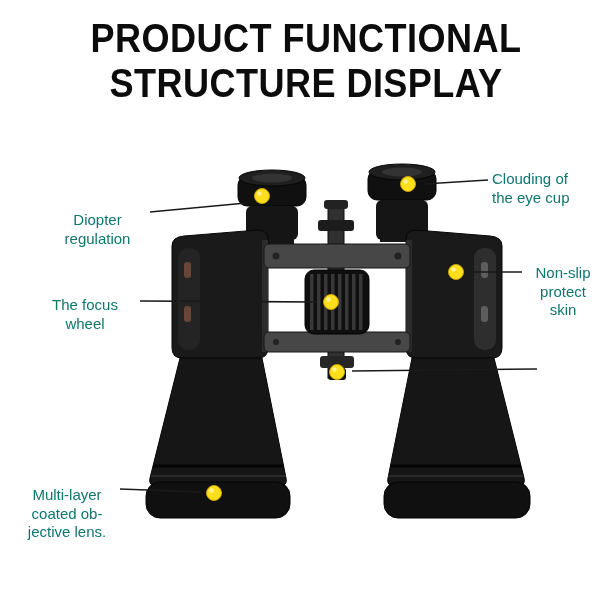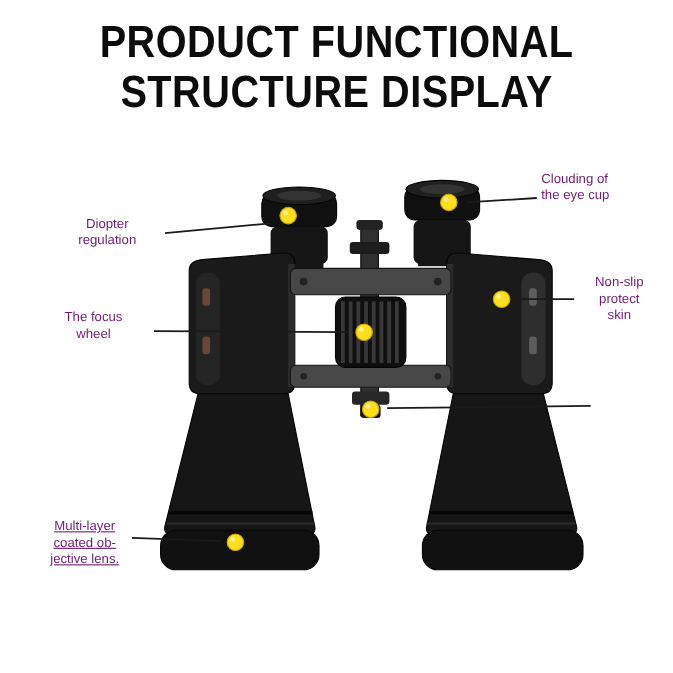--- a/index.html
+++ b/index.html
@@ -29,32 +29,33 @@
   }
   .illustration {
     position: absolute;
     left: 0;
     top: 0;
     width: 612px;
     height: 612px;
   }
   .label {
     position: absolute;
-    font-size: 12px;
+    font-size: 15px;
     line-height: 1.24;
-    color: #701a75;
+    color: #0f766e;
     white-space: pre-line;
     text-align: center;
+    margin-top: 15px;
   }
   .label--diopter   { left: 30px;  top: 196px; width: 135px; }
   .label--clouding  { left: 492px; top: 155px; width: 114px; text-align: left; }
   .label--focus     { left: 25px;  top: 281px; width: 120px; }
   .label--nonslip   { left: 522px; top: 249px; width: 82px; }
   .label--horse     { left: 539px; top: 340px; width: 64px; }
-  .label--objective { left: 20px;  top: 471px; width: 114px; text-decoration: underline; }
+  .label--objective { left: 10px;  top: 471px; width: 114px; }
 </style>
 </head>
 <body>
 
 <div class="canvas">
 
   <header class="title">
     <div>PRODUCT FUNCTIONAL</div>
     <div>STRUCTURE DISPLAY</div>
   </header>

